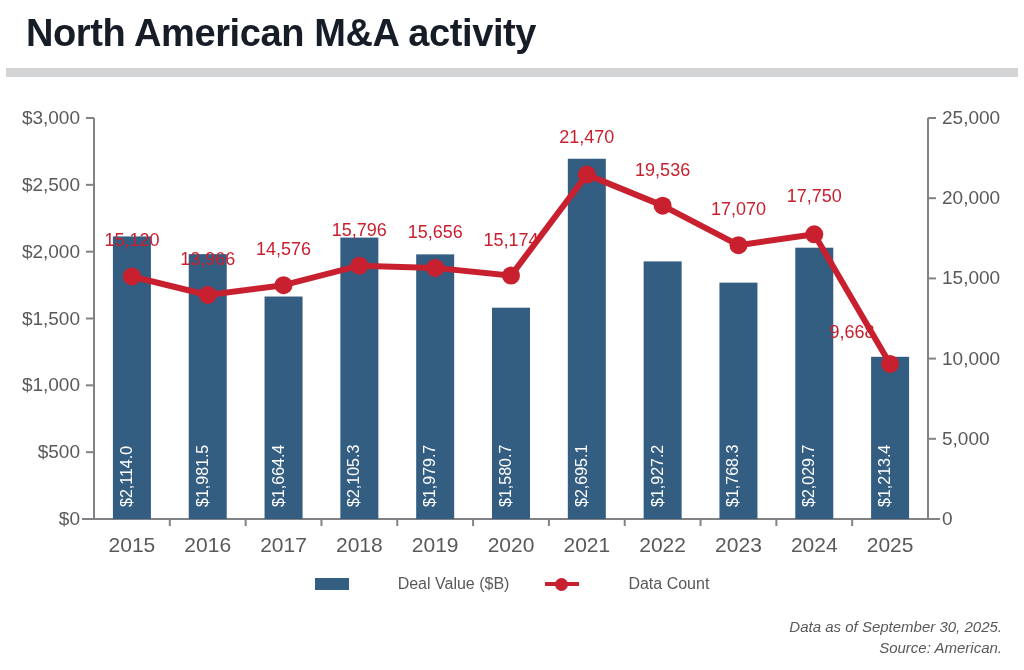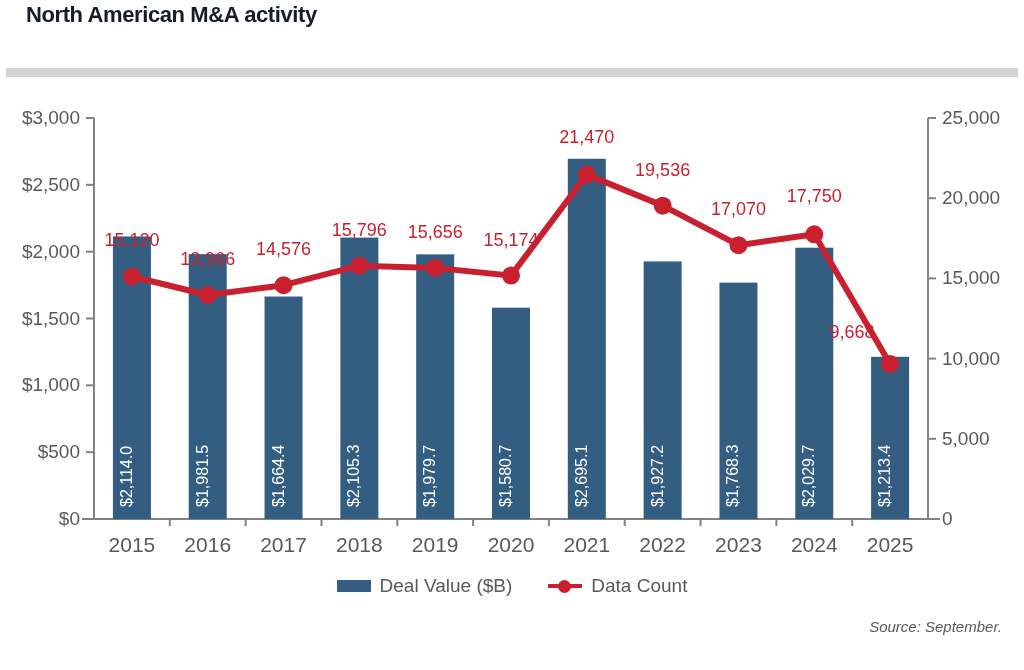--- a/index.html
+++ b/index.html
@@ -13,22 +13,22 @@
     background: #ffffff;
     font-family: "Liberation Sans", sans-serif;
     overflow: hidden;
     position: relative;
   }
 
   
   #chart-title {
     position: absolute;
     left: 26px;
-    top: 2px;
-    font-size: 22px;
+    top: 12px;
+    font-size: 38px;
     font-weight: bold;
     color: #161d27;
     letter-spacing: -0.4px;
     white-space: nowrap;
   }
   #title-divider {
     position: absolute;
     left: 6px;
     top: 68px;
     width: 1012px;
@@ -100,22 +100,23 @@
   .legend-swatch-line .ldot {
     position: absolute;
     left: 10px;
     top: 1px;
     width: 13px;
     height: 13px;
     border-radius: 50%;
     background: #c8202f;
   }
   .legend-label {
-    font-size: 19px;
+    font-size: 16px;
     color: #58595b;
+    margin-left: 40px;
   }
 </style>
 </head>
 <body>
 
 <div id="chart-title">North American M&amp;A activity</div>
 <div id="title-divider"></div>
 
 <div id="plot-wrap">
   <svg class="svg-layer" id="chart-svg" width="1024" height="670" xmlns="http://www.w3.org/2000/svg">
@@ -225,14 +226,15 @@
   <div class="legend-item">
     <span class="legend-swatch-line">
       <span class="lseg"></span>
         <span class="ldot"></span>
     </span>
     <span class="legend-label">Data Count</span>
   </div>
 </div>
 
 <div id="footer-note">
-  <div>Source: September.</div>
+  <div>Data as of September 30, 2025.</div>
+  <div>Source: American.</div>
 </div>
 
 </body></html>

